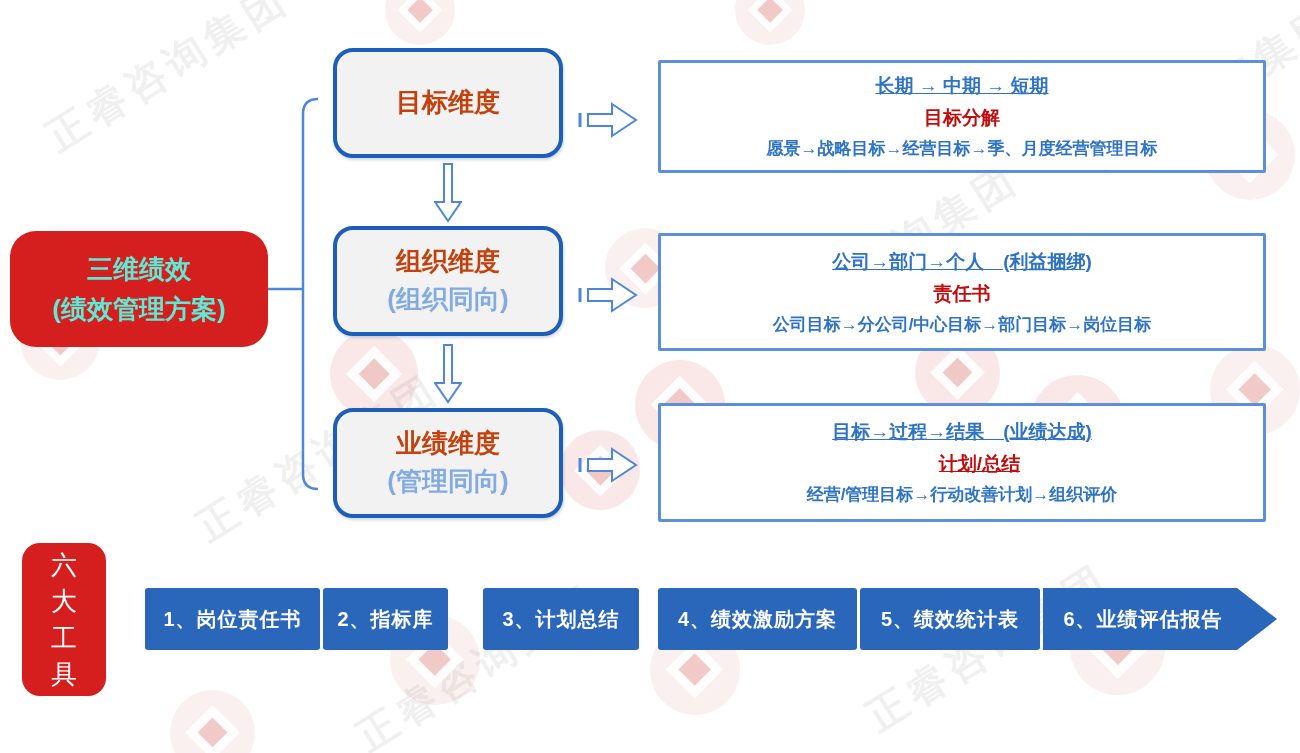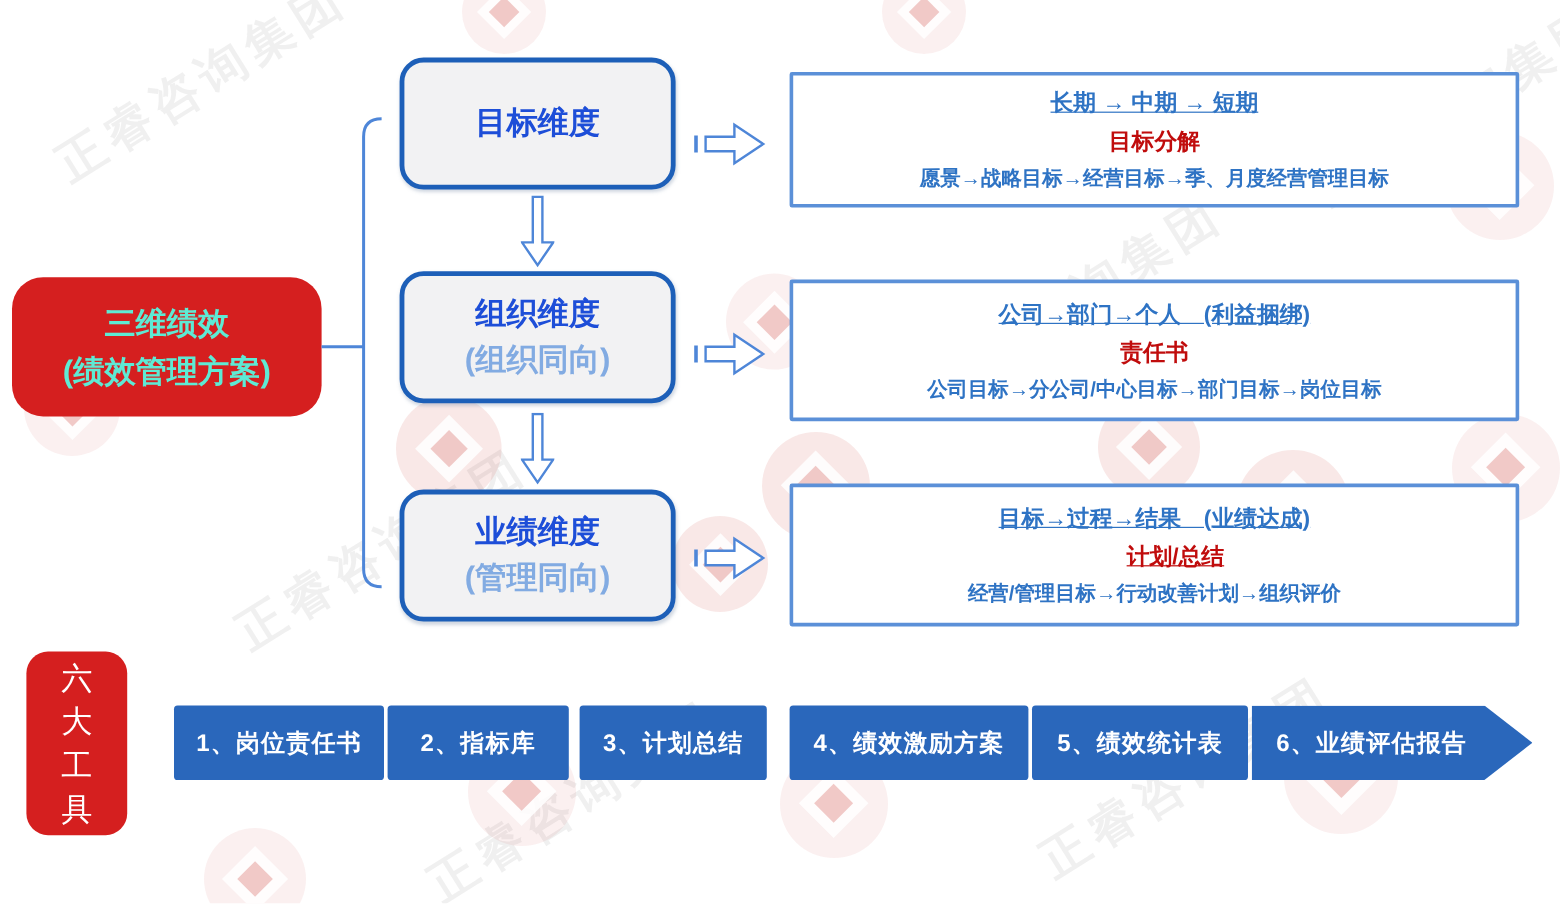--- a/index.html
+++ b/index.html
@@ -20,21 +20,21 @@
     border-radius:26px;color:#5eead4;font-weight:bold;font-size:26px;line-height:1.55;
     display:flex;flex-direction:column;align-items:center;justify-content:center;text-align:center;
   }
   
   .dim-box{
     position:absolute;left:333px;width:230px;height:110px;background:#f2f2f3;
     border:4px solid #1d5fb8;border-radius:20px;box-sizing:border-box;
     display:flex;flex-direction:column;align-items:center;justify-content:center;
     font-weight:bold;font-size:26px;line-height:1.45;box-shadow:1px 2px 3px rgba(120,140,170,0.35);
   }
-  .dim-box .t{color:#1d4ed8;}
+  .dim-box .t{color:#c2410c;}
   .dim-box .s{color:#82abe2;}
   
   .detail-box{
     position:absolute;left:658px;width:608px;background:#ffffff;border:3px solid #5b90d8;
     border-radius:2px;box-sizing:border-box;display:flex;flex-direction:column;
     align-items:center;justify-content:center;gap:6px;text-align:center;font-weight:bold;
   }
   .detail-box .l1{color:#2e73c4;font-size:19px;text-decoration:underline;}
   .detail-box .l2{color:#c00c0c;font-size:19px;}
   .detail-box .l2.u{text-decoration:underline;margin-left:35px;}
@@ -207,19 +207,19 @@
     <span class="l1">目标→过程→结果　(业绩达成)</span>
     <span class="l2 u">计划/总结</span>
     <span class="l3">经营/管理目标→行动改善计划→组织评价</span>
   </div>
 
   <div class="tools-box">
     <div class="vert">六大工具</div>
   </div>
 
   <div class="seg" style="left:145px;width:175px;">1、岗位责任书</div>
-  <div class="seg" style="left:323px;width:151px;">2、指标库</div>
+  <div class="seg" style="left:323px;width:125px;">2、指标库</div>
   <div class="seg" style="left:483px;width:156px;">3、计划总结</div>
   <div class="seg" style="left:658px;width:199px;">4、绩效激励方案</div>
   <div class="seg" style="left:860px;width:180px;">5、绩效统计表</div>
   <div class="seg arrow" style="left:1043px;width:234px;">6、业绩评估报告</div>
 
 </div>
 
 </body></html>

